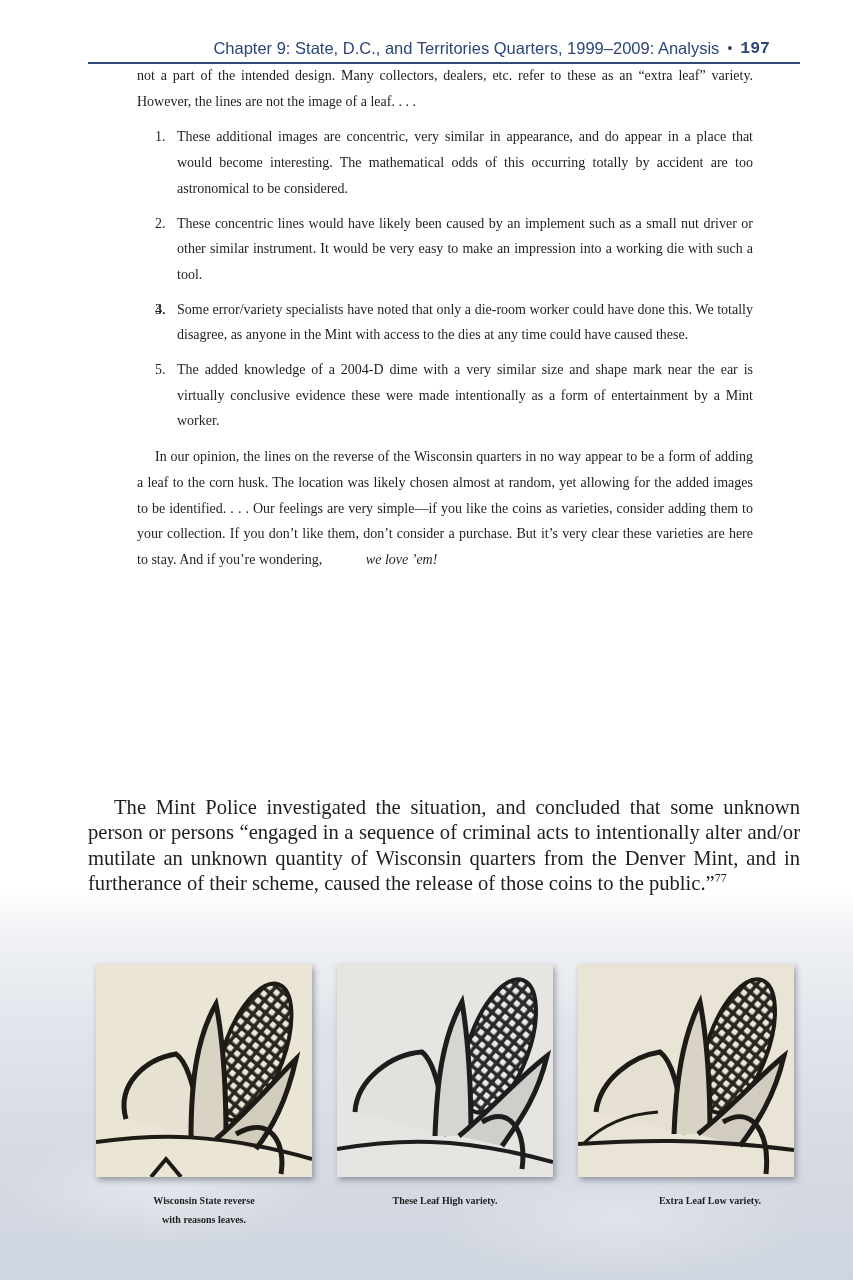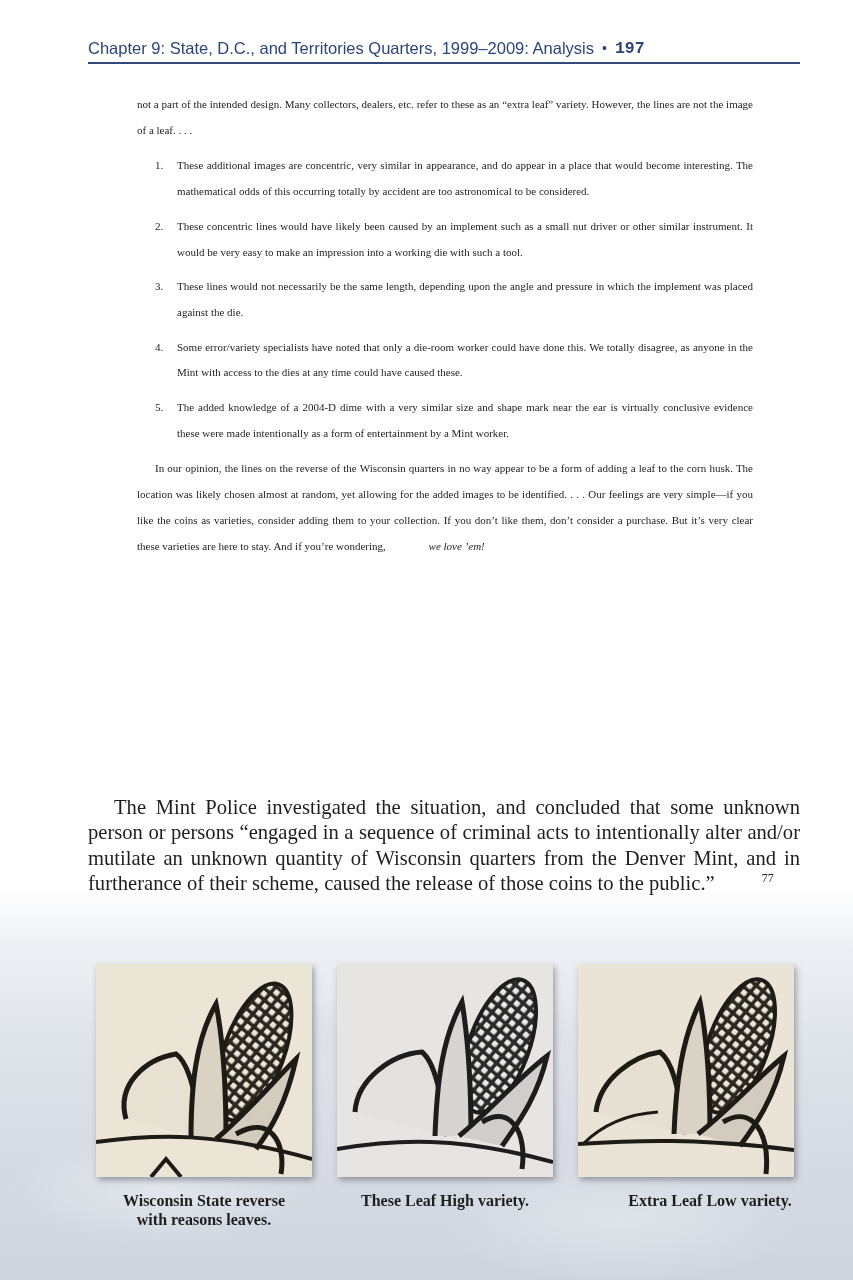--- a/index.html
+++ b/index.html
@@ -14,58 +14,58 @@
       content: ""; position: absolute; inset: 0;
       background:
         radial-gradient(ellipse 220px 80px at 160px 300px, rgba(255,255,255,0.35), transparent 70%),
         radial-gradient(ellipse 260px 90px at 620px 330px, rgba(255,255,255,0.30), transparent 70%),
         radial-gradient(ellipse 300px 60px at 420px 140px, rgba(200,206,216,0.25), transparent 70%);
     }
 
     .running-head {
       position: absolute; left: 88px; top: 34px; width: 712px; height: 30px;
       border-bottom: 2px solid #2f4a7a;
-      display: flex; align-items: center; gap: 8px;
+      display: flex; justify-content: flex-end; align-items: center; gap: 8px;
       font-family: "Liberation Sans", "DejaVu Sans", sans-serif;
       font-size: 16.5px; color: #2b4577; padding-right: 30px;
     }
     .running-head .bullet { font-size: 14px; }
     .running-head .page-num { font-weight: bold; font-family: Liberation Mono, monospace; }
 
     .quote-block {
-      position: absolute; left: 137px; top: 92px; width: 616px;
-      font-size: 11px; line-height: 25.7px; text-align: justify;
+      position: absolute; left: 137px; top: 63px; width: 616px;
+      font-size: 14px; line-height: 25.7px; text-align: justify;
     }
     .quote-block p { margin: 0; }
     .quote-block .indent { text-indent: 18px; }
     .quote-block ol { list-style: none; margin: 10px 0 10px 0; }
     .quote-block li {
       position: relative; padding-left: 40px; margin-bottom: 9px; text-align: justify;
     }
     .quote-block li .num { position: absolute; left: 18px; top: 0; }
     .quote-block em { font-style: italic; margin-left: 40px; }
 
     .body-para {
       position: absolute; left: 88px; top: 795px; width: 712px;
       font-size: 20.6px; line-height: 25.3px; text-align: justify; text-indent: 26px;
     }
-    .body-para sup { font-size: 12px; vertical-align: 8px; line-height: 0; margin-left: 47px; }
+    .body-para sup { font-size: 12px; vertical-align: 8px; line-height: 0; }
 
     .figure {
       position: absolute; top: 964px; width: 216px; height: 213px;
       background: #efeae0; box-shadow: 2px 3px 6px rgba(60,60,70,0.45); overflow: hidden;
     }
     .fig1 { left: 96px; }
     .fig2 { left: 337px; }
     .fig3 { left: 578px; }
     .figure svg { width: 100%; height: 100%; display: block; }
 
     .caption {
       position: absolute; top: 1192px; width: 230px; text-align: center;
-      font-size: 16px; line-height: 18.5px; font-weight: bold; color: #1e1e1e;
+      font-size: 10px; line-height: 18.5px; font-weight: bold; color: #1e1e1e;
     }
     .cap1 { left: 89px; }
     .cap2 { left: 330px; }
     .cap3 { left: 595px; }
   </style>
 </head>
 <body>
 
 <div class="page-bg"></div>
 
@@ -73,21 +73,21 @@
   <span>Chapter 9: State, D.C., and Territories Quarters, 1999–2009: Analysis</span>
   <span class="bullet">•</span>
   <span class="page-num">197</span>
 </header>
 
 <section class="quote-block">
   <p>not a part of the intended design. Many collectors, dealers, etc. refer to these as an “extra leaf” variety. However, the lines are not the image of a leaf. . . .</p>
   <ol>
     <li><span class="num">1.</span><span>These additional images are concentric, very similar in appearance, and do appear in a place that would become interesting. The mathematical odds of this occurring totally by accident are too astronomical to be considered.</span></li>
     <li><span class="num">2.</span><span>These concentric lines would have likely been caused by an implement such as a small nut driver or other similar instrument. It would be very easy to make an impression into a working die with such a tool.</span></li>
-    <li><span class="num">3.</span><span>These lines would not necessarily be the same length, depending upon the angle and pressure in which the implement was placed against the die.</span></li>
+    <li><span class="num">3.</span></li>
     <li><span class="num">4.</span><span>Some error/variety specialists have noted that only a die-room worker could have done this. We totally disagree, as anyone in the Mint with access to the dies at any time could have caused these.</span></li>
     <li><span class="num">5.</span><span>The added knowledge of a 2004-D dime with a very similar size and shape mark near the ear is virtually conclusive evidence these were made intentionally as a form of entertainment by a Mint worker.</span></li>
   </ol>
   <p class="indent"><span>In our opinion, the lines on the reverse of the Wisconsin quarters in no way appear to be a form of adding a leaf to the corn husk. The location was likely chosen almost at random, yet allowing for the added images to be identified. . . . Our feelings are very simple—if you like the coins as varieties, consider adding them to your collection. If you don’t like them, don’t consider a purchase. But it’s very clear these varieties are here to stay. And if you’re wondering,</span> <em>we love ’em!</em></p>
 </section>
 
 <p class="body-para"><span>The Mint Police investigated the situation, and concluded that some unknown person or persons “engaged in a sequence of criminal acts to intentionally alter and/or mutilate an unknown quantity of Wisconsin quarters from the Denver Mint, and in furtherance of their scheme, caused the release of those coins to the public.”</span><sup>77</sup></p>
 
 <div class="figure fig1">
   <svg viewBox="0 0 216 213">

